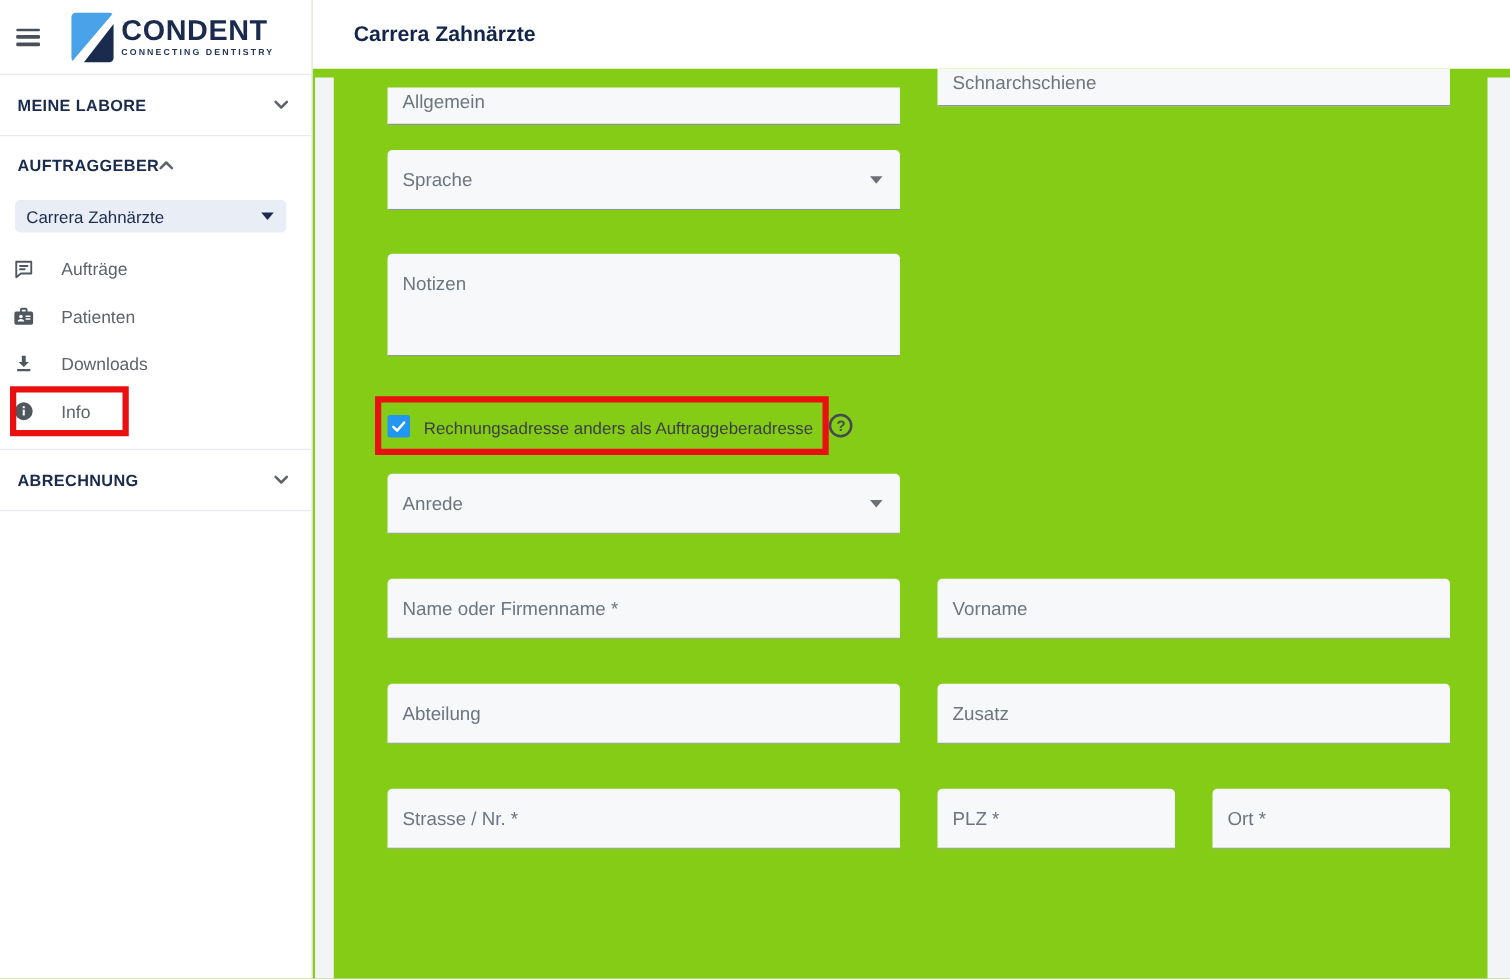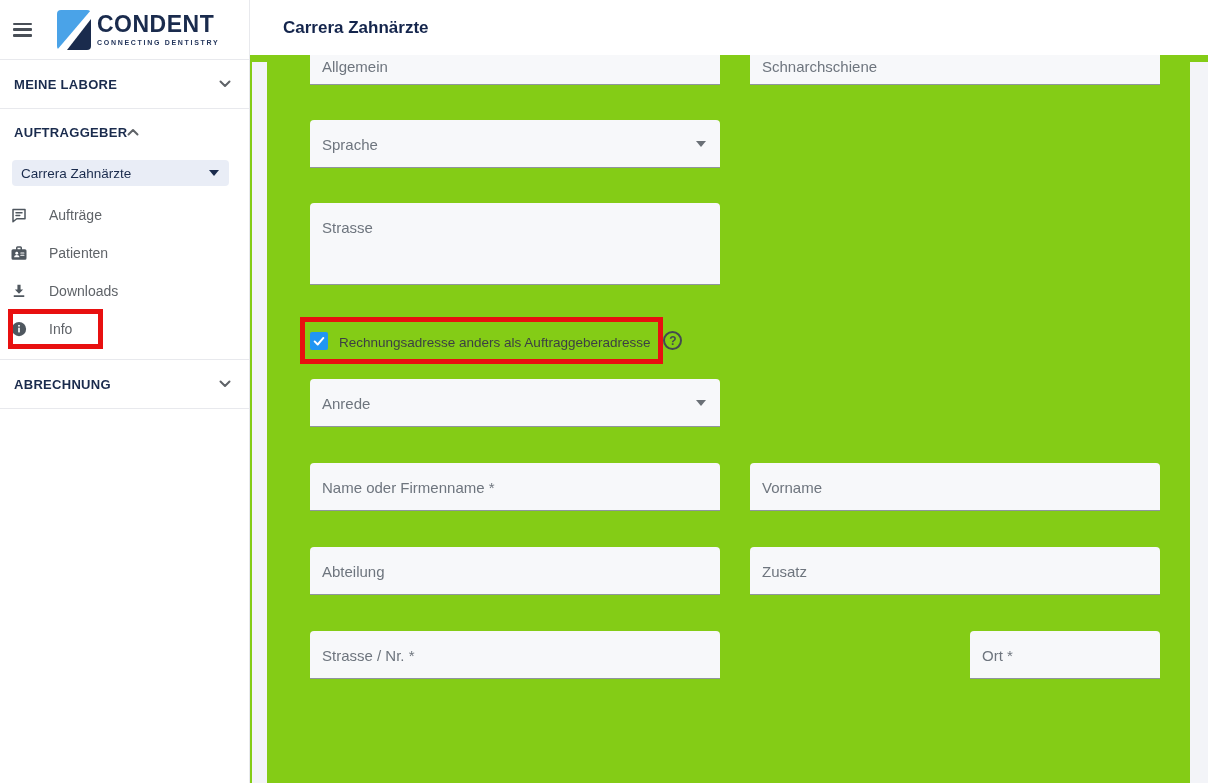--- a/index.html
+++ b/index.html
@@ -167,34 +167,34 @@
     </div>
   </nav>
 
   <div class="scroll-strip strip-left"></div>
   <div class="scroll-strip strip-right"></div>
 
   <header class="main-header">
     <h1 class="main-title">Carrera Zahnärzte</h1>
   </header>
 
-  <div class="field cut" style="left:310px;top:55px;width:410px;height:30px;">
+  <div class="field cut" style="left:310px;top:70px;width:410px;height:30px;">
     <span class="f-label">Allgemein</span>
   </div>
   <div class="field cut" style="left:750px;top:55px;width:410px;height:30px;">
     <span class="f-label">Schnarchschiene</span>
   </div>
 
   <div class="field select" style="left:310px;top:120px;width:410px;height:48px;">
     <span class="f-label">Sprache</span>
     <span class="caret-gray"></span>
   </div>
 
   <div class="field" style="left:310px;top:203px;width:410px;height:82px;">
-    <span class="f-label">Strasse</span>
+    <span class="f-label">Notizen</span>
   </div>
 
   <div class="checkbox-row">
     <div class="checkbox">
       <svg width="14" height="14" viewBox="0 0 16 16">
         <path d="M3 8.5 L6.5 12 L13 4.5" fill="none" stroke="#fff" stroke-width="2.2" stroke-linecap="round" stroke-linejoin="round"></path>
       </svg>
     </div>
     <span class="cb-label">Rechnungsadresse anders als Auftraggeberadresse</span>
     <span class="help-circle">?</span>
@@ -215,20 +215,23 @@
   <div class="field" style="left:310px;top:547px;width:410px;height:48px;">
     <span class="f-label">Abteilung</span>
   </div>
   <div class="field" style="left:750px;top:547px;width:410px;height:48px;">
     <span class="f-label">Zusatz</span>
   </div>
 
   <div class="field" style="left:310px;top:631px;width:410px;height:48px;">
     <span class="f-label">Strasse / Nr. *</span>
   </div>
+  <div class="field" style="left:750px;top:631px;width:190px;height:48px;">
+    <span class="f-label">PLZ *</span>
+  </div>
   <div class="field" style="left:970px;top:631px;width:190px;height:48px;">
     <span class="f-label">Ort *</span>
   </div>
 
 
   <div class="anno anno-info"></div>
   <div class="anno anno-checkbox"></div>
 
 </div>
 

